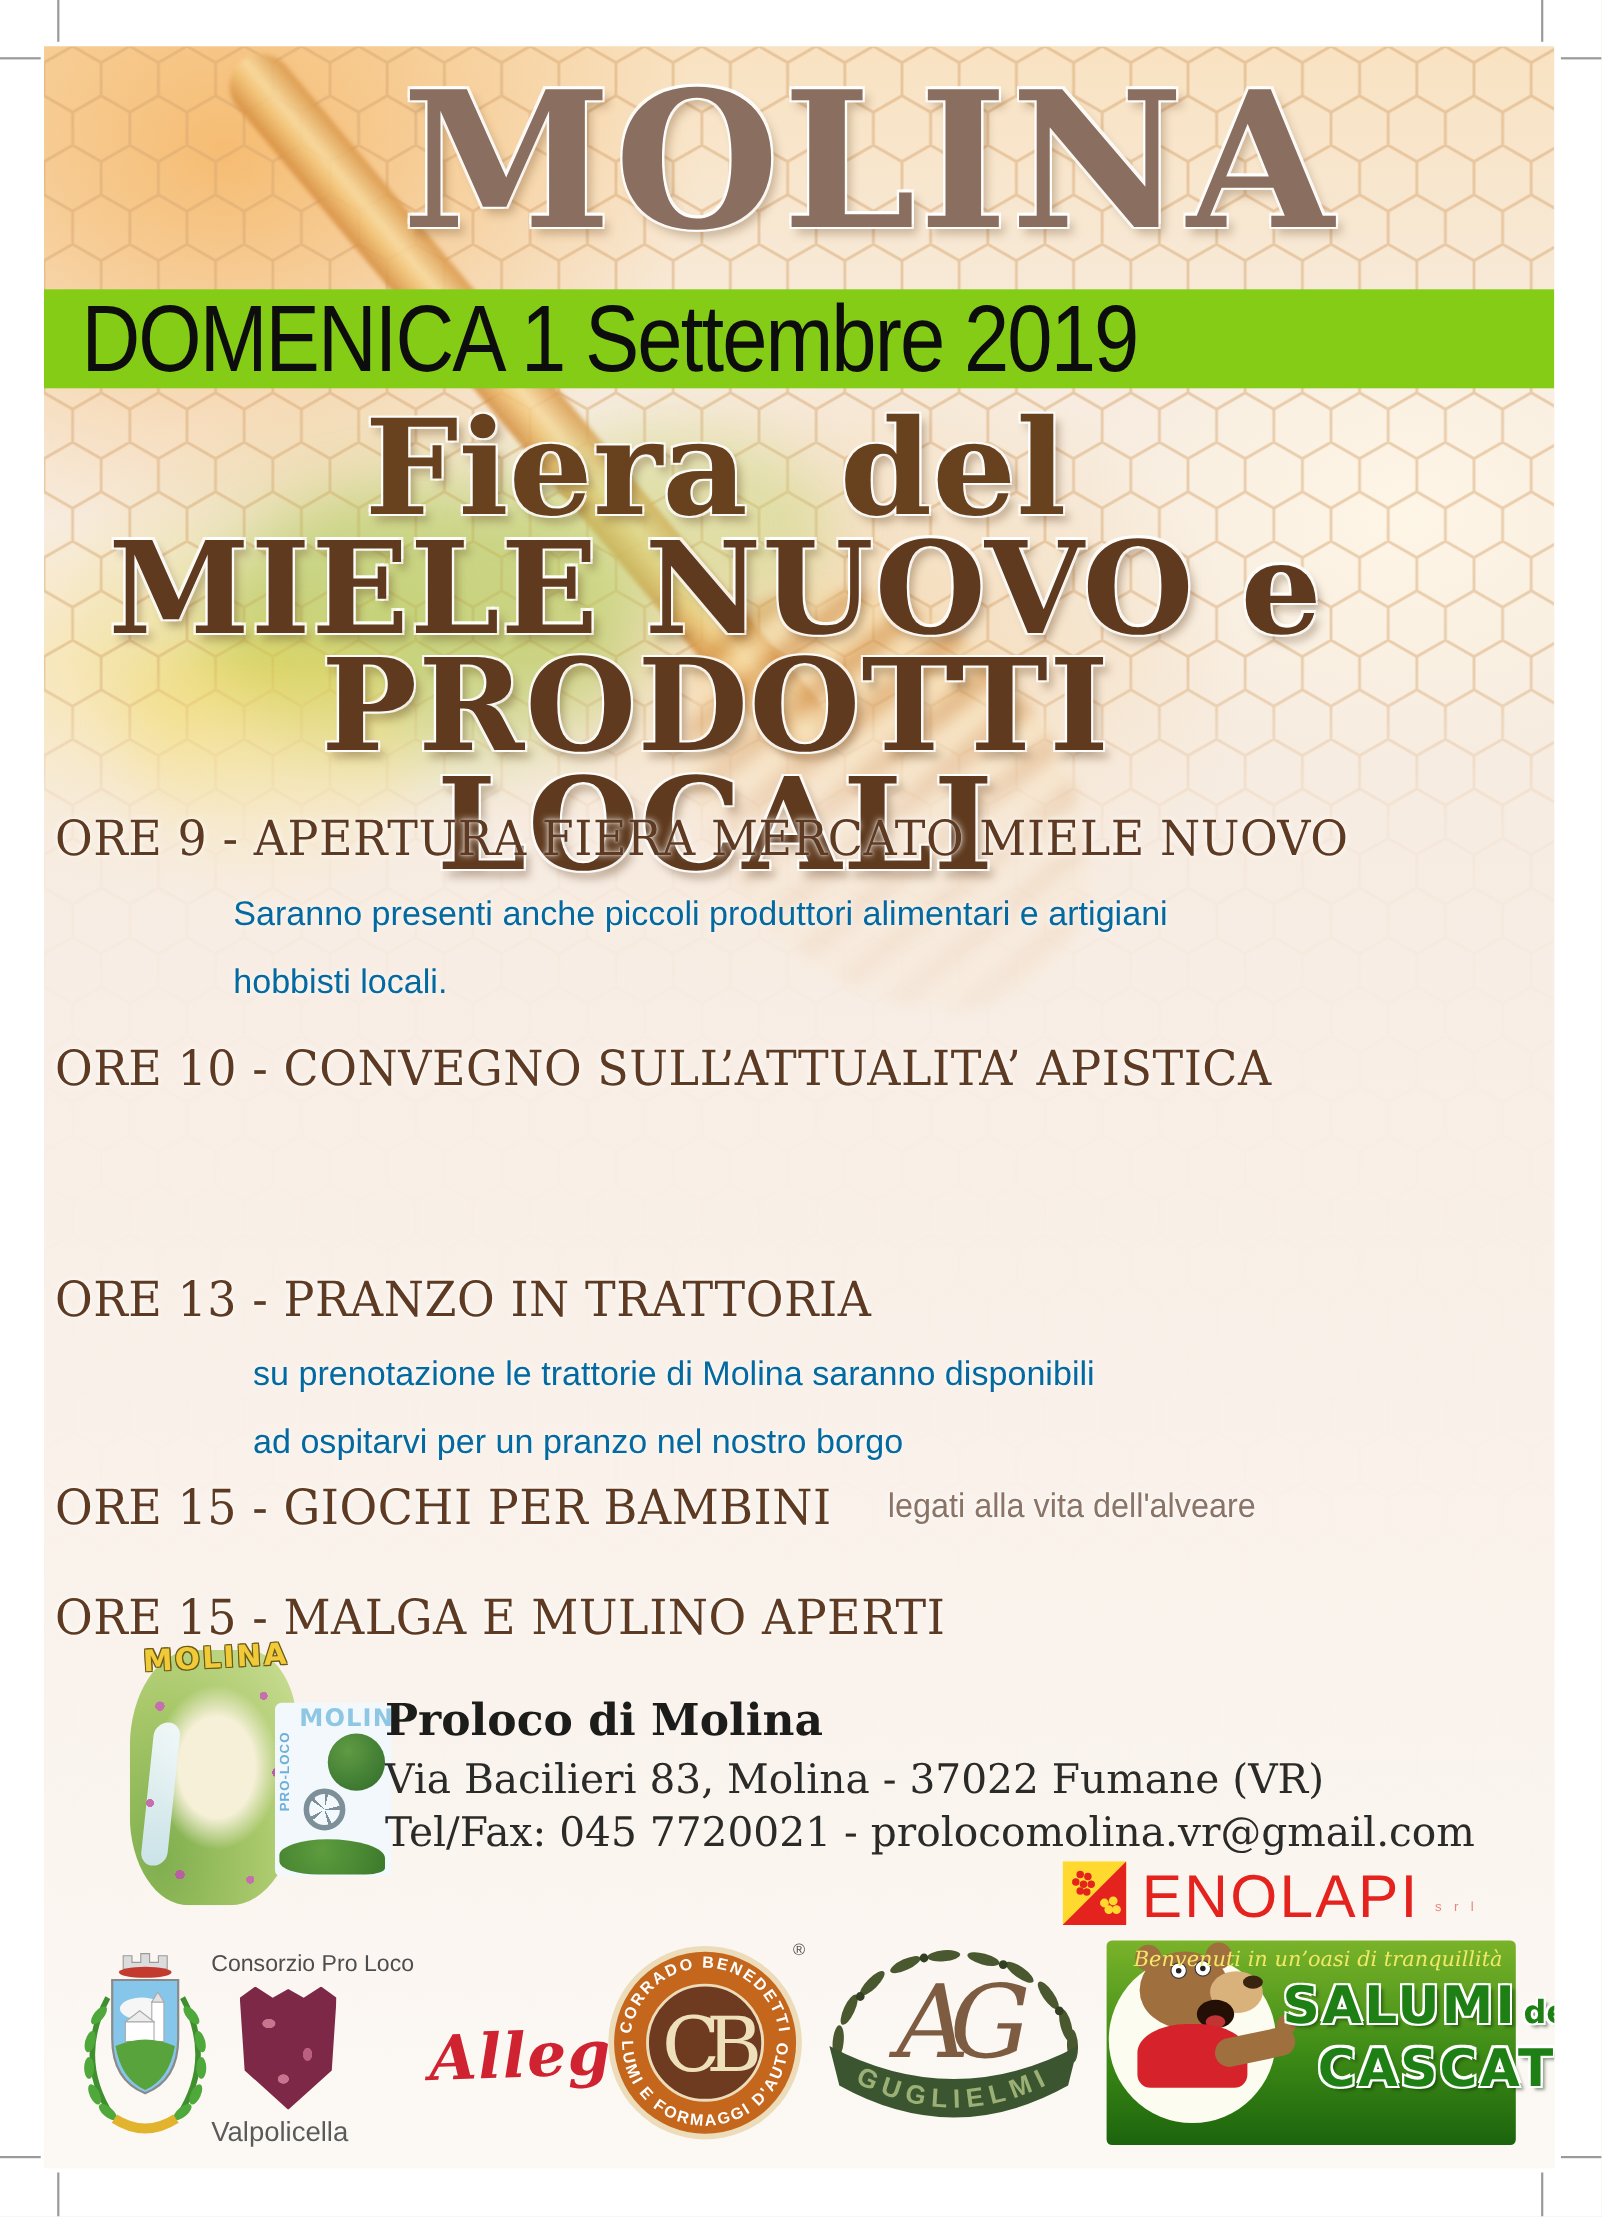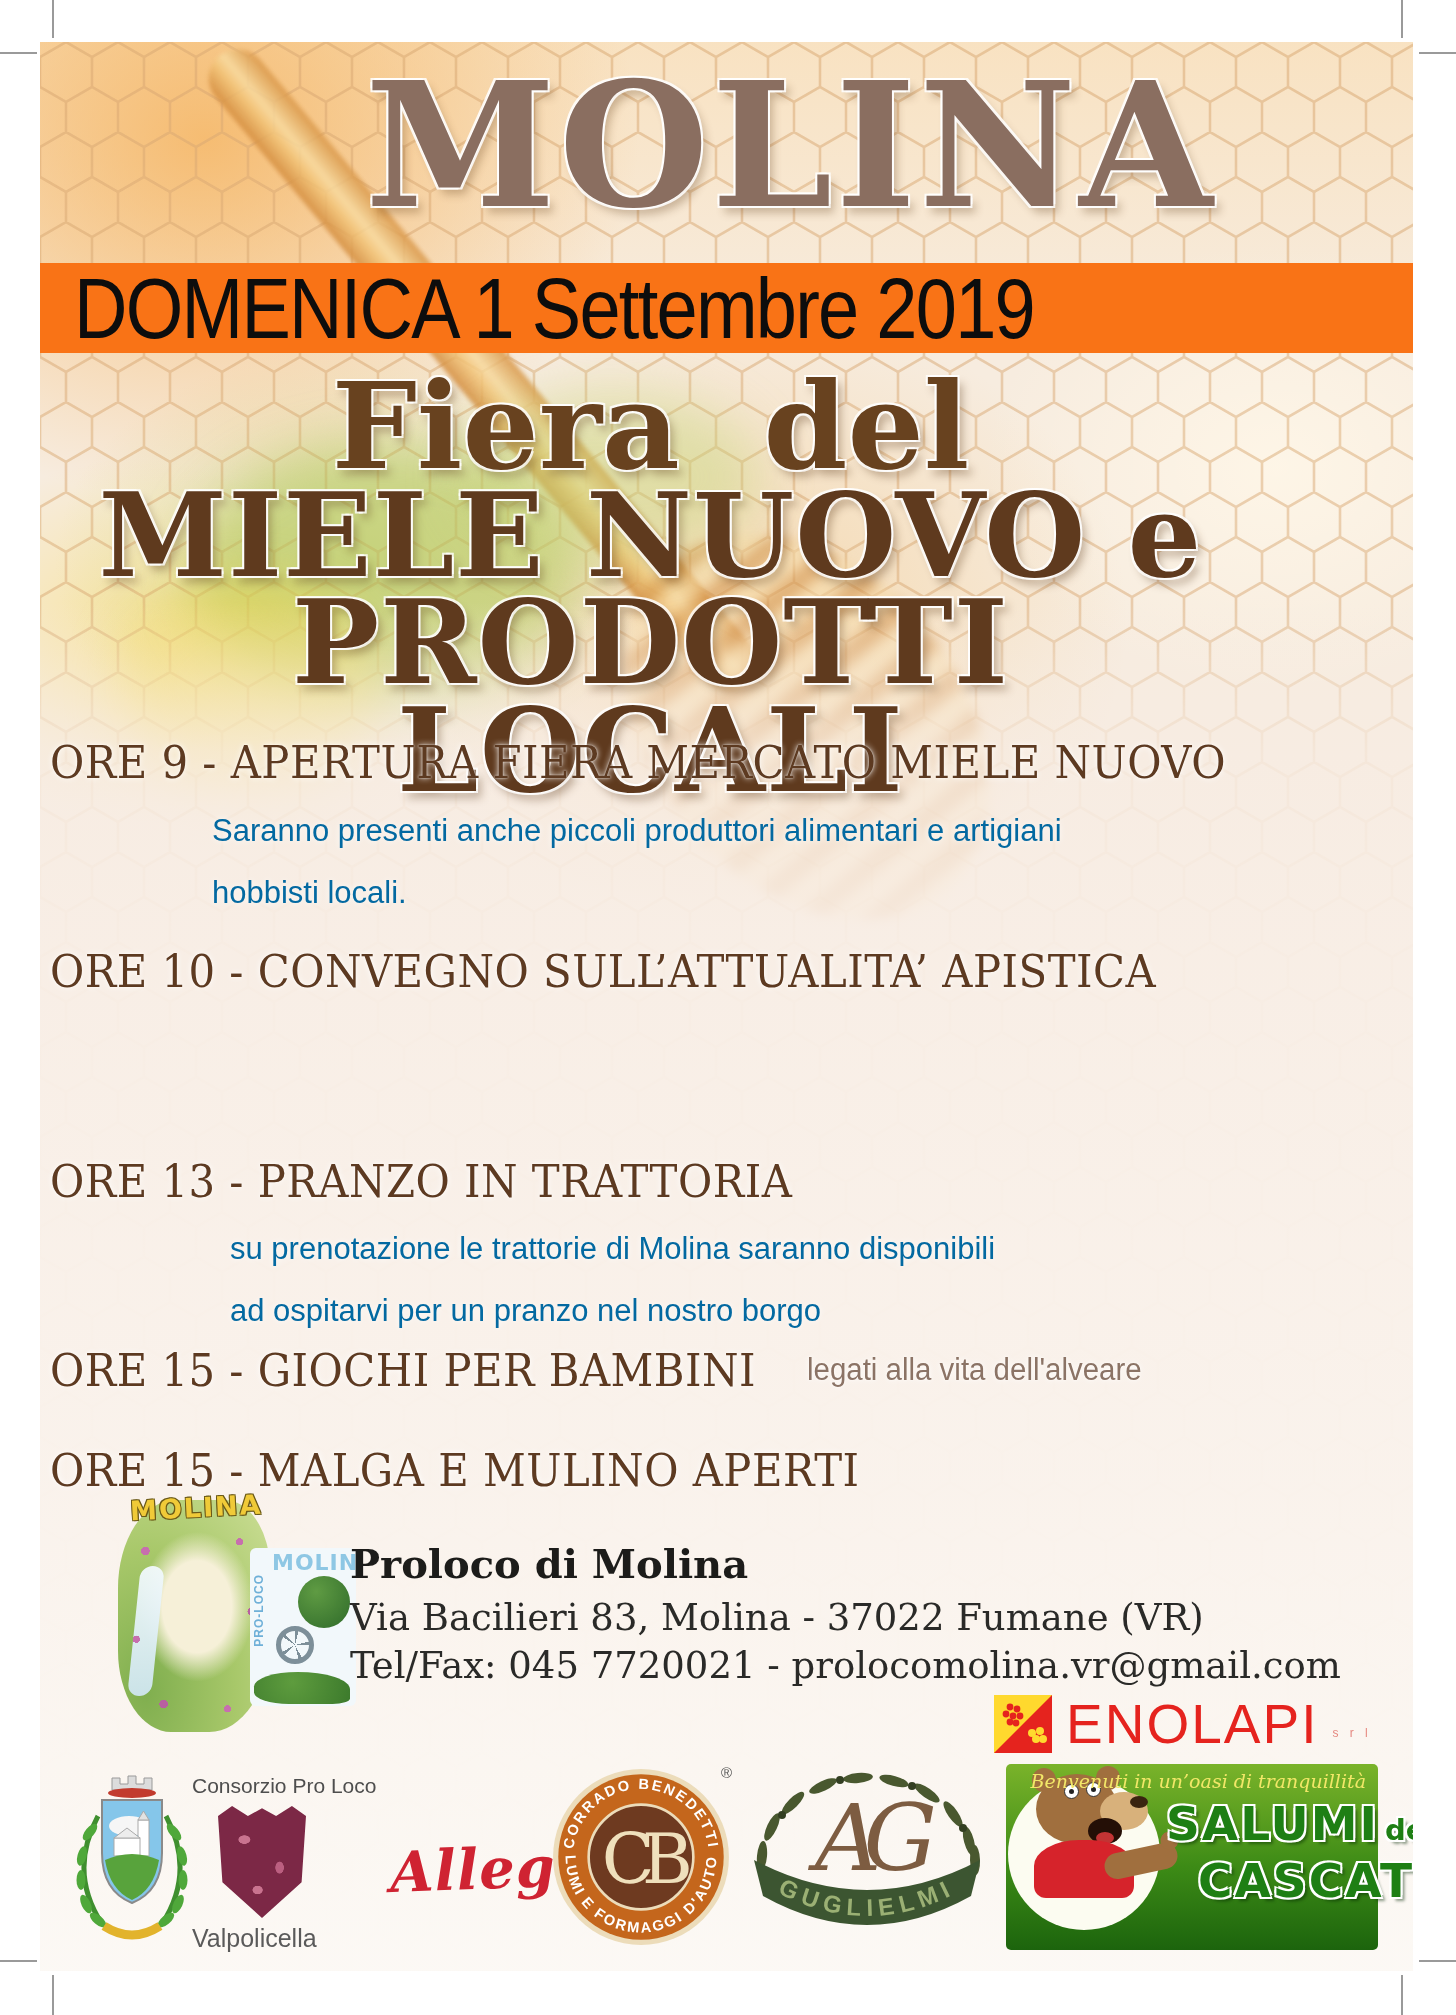--- a/index.html
+++ b/index.html
@@ -32,21 +32,21 @@
       filter:blur(6px);opacity:.55}
   .blob{position:absolute;border-radius:50%;filter:blur(26px)}
   .whiteout{position:absolute;left:0;top:560px;width:100%;height:1369px;
       background:linear-gradient(180deg, rgba(247,236,227,0) 0px, rgba(247,236,227,.72) 150px,
       rgba(248,238,230,.88) 330px, rgba(250,243,237,.94) 900px, rgba(252,249,245,.98) 100%)}
   
   .molina-title{position:absolute;top:18px;left:0;width:100%;text-align:center;padding-left:128px;box-sizing:border-box;
       font-family:"DejaVu Serif",serif;font-weight:bold;font-size:172px;line-height:1;letter-spacing:3px;color:#8a6e60;
       text-shadow:-2px -2px 0 rgba(255,255,255,.85),2px -2px 0 rgba(255,255,255,.85),
                   -2px 2px 0 rgba(255,255,255,.85),2px 2px 0 rgba(255,255,255,.85),5px 7px 9px rgba(96,60,24,.3)}
-  .dateband{position:absolute;left:0;top:221px;width:100%;height:90px;background:#f97316;display:flex;align-items:center}
+  .dateband{position:absolute;left:0;top:221px;width:100%;height:90px;background:#84cc16;display:flex;align-items:center}
   .dateband span{display:inline-block;transform:scaleX(.86);transform-origin:0 50%;
       font-family:"Liberation Sans",sans-serif;font-size:86px;font-weight:400;letter-spacing:-2px;color:#0d0d0d;
       margin-left:34px;white-space:nowrap}
   .subtitle{position:absolute;top:328px;left:0;width:100%;text-align:center;padding-right:152px;box-sizing:border-box;
       font-family:"DejaVu Serif",serif;font-weight:bold;color:#5f3a1e;line-height:.93;
       text-shadow:-2px -2px 0 rgba(255,255,255,.8),2px -2px 0 rgba(255,255,255,.8),
                   -2px 2px 0 rgba(255,255,255,.8),2px 2px 0 rgba(255,255,255,.8),5px 7px 8px rgba(90,55,22,.35)}
   .subtitle .l1{font-size:120px;word-spacing:42px;color:#68421f}
   .subtitle .l2,.subtitle .l3{font-size:116px;letter-spacing:1px}
   .sched-title{position:absolute;left:10px;white-space:nowrap;font-family:"DejaVu Serif",serif;
@@ -84,21 +84,21 @@
       font-size:22px;color:#8ec7e4;letter-spacing:1px}
   .ml-proloco{position:absolute;left:2px;top:26px;writing-mode:vertical-rl;transform:rotate(180deg);
       font-size:12px;font-weight:bold;color:#6fb0d8;letter-spacing:1px}
   .ml-tree{position:absolute;right:6px;top:28px;width:52px;height:52px;border-radius:50%;
       background:radial-gradient(circle at 35% 30%, #5f9b43, #2f6b2a)}
   .ml-wheel{position:absolute;left:26px;top:78px;width:38px;height:38px;border-radius:50%;border:5px solid #7d8f99;
       background:repeating-conic-gradient(#7d8f99 0 14deg, transparent 14deg 76deg);box-sizing:border-box}
   .ml-grass{position:absolute;left:4px;bottom:2px;width:96px;height:32px;border-radius:50% 60% 20% 40%;
       background:radial-gradient(circle at 40% 30%, #5e9c3e, #3c7a2c)}
   
-  .enolapi{position:absolute;left:954px;top:1650px;display:flex;align-items:center;gap:14px}
+  .enolapi{position:absolute;left:926px;top:1650px;display:flex;gap:14px}
   .enolapi .name{font-family:"Liberation Sans",sans-serif;font-size:55px;font-weight:500;letter-spacing:2px;color:#e5231e}
   .enolapi .srl{font-size:12px;color:#e5877f;letter-spacing:4px;align-self:flex-end;margin-bottom:16px}
   
   .consorzio{position:absolute;left:152px;top:1732px;width:140px;text-align:left}
   .consorzio .top{font-size:21px;color:#4e4e4e;white-space:nowrap}
   .consorzio .shield{width:88px;height:112px;margin:8px auto 6px;
       background:radial-gradient(14px 10px at 30% 30%, #c9738f 0 40%, transparent 45%),
                  radial-gradient(10px 14px at 70% 55%, #bb5f80 0 40%, transparent 45%),
                  radial-gradient(12px 10px at 45% 75%, #c9738f 0 40%, transparent 45%),
                  #7c2846;

